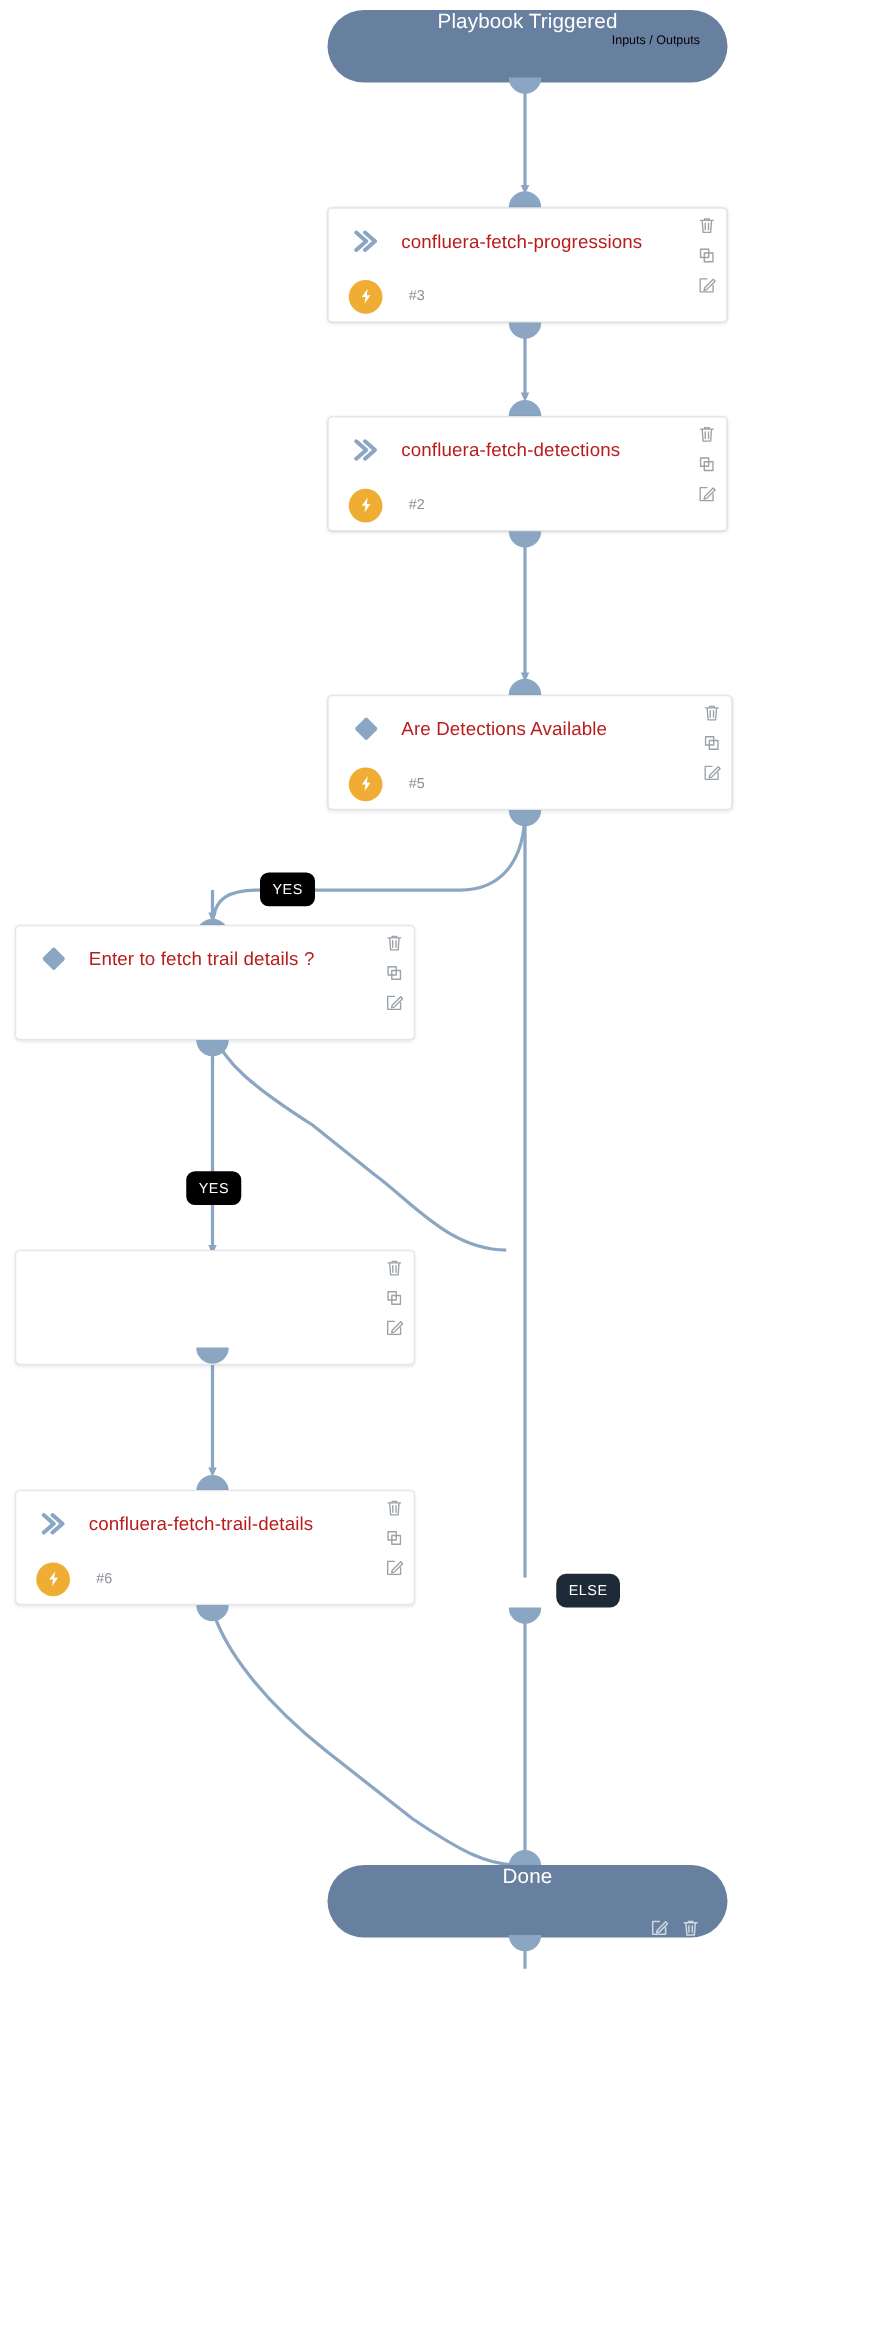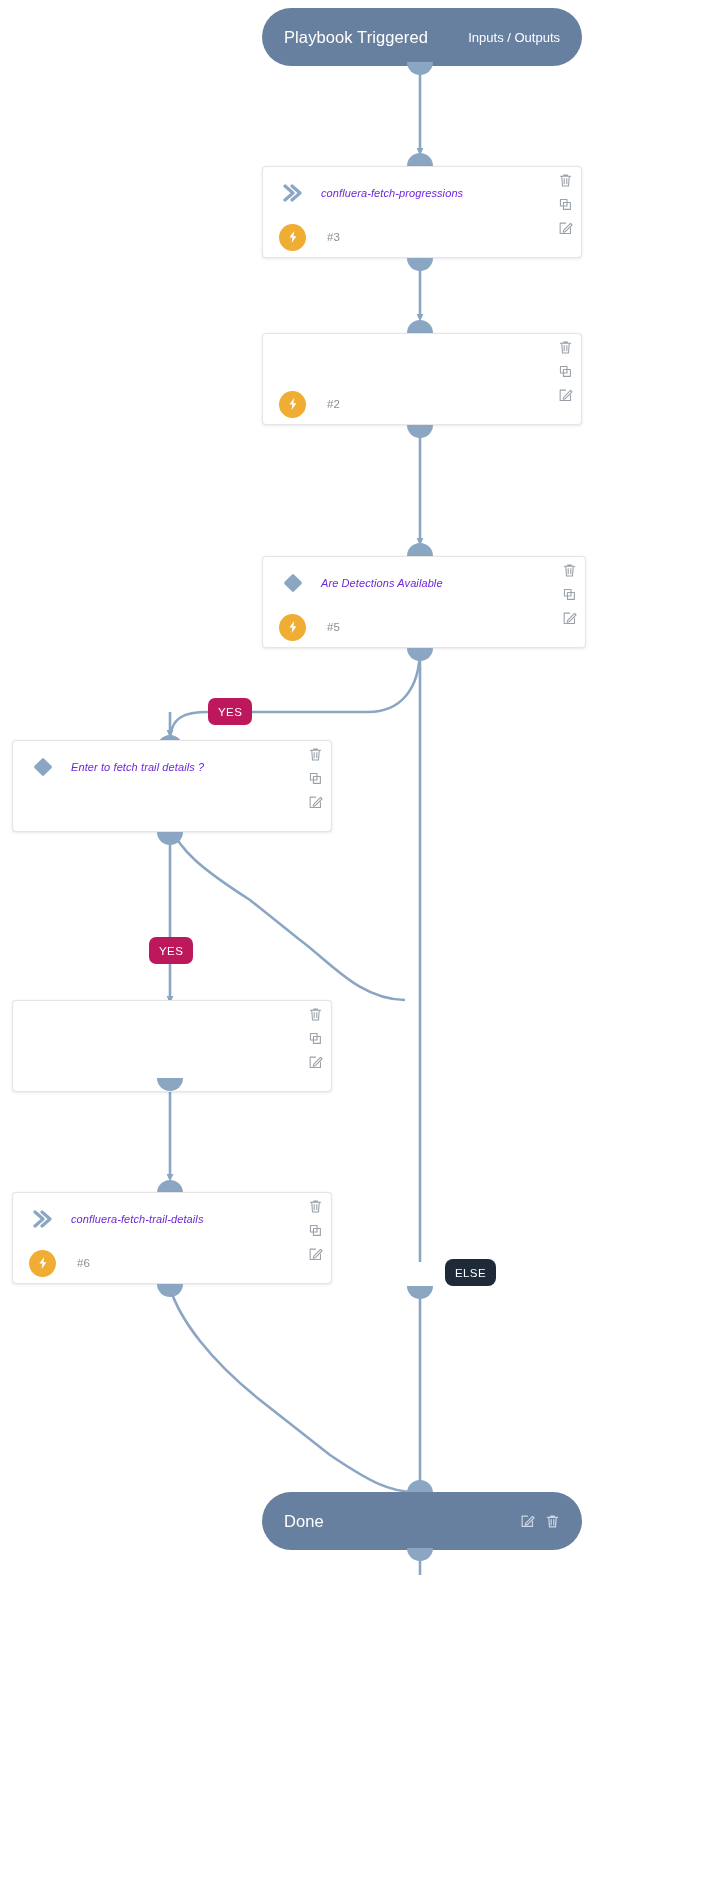--- a/index.html
+++ b/index.html
@@ -31,36 +31,37 @@
   .pill {
     position: absolute;
     box-sizing: border-box;
     height: 58px;
     border-radius: 29px;
     background: #68809f;
     display: flex;
     align-items: center;
     padding: 0 22px;
     color: #ffffff;
+    flex-direction: column;
   }
   .pill .pill-title {
     font-size: 16.5px;
     font-weight: 400;
     letter-spacing: .1px;
     white-space: nowrap;
   }
   .pill .pill-right {
     margin-left: auto;
     display: flex;
     align-items: center;
     gap: 10px;
   }
   .pill .pill-sub {
-    font-size: 13px;
-    color: #ffffff;
+    font-size: 10px;
+    color: #000000;
     white-space: nowrap;
   }
   .pill-icon {
     width: 15px;
     height: 15px;
     display: inline-block;
     opacity: .85;
   }
   .pill-icon svg { display:block; width:100%; height:100%; }
 
@@ -88,26 +89,25 @@
     width: 40px;
     min-width: 40px;
     display: flex;
     align-items: center;
     justify-content: center;
     margin-left: 10px;
   }
   .type-icon svg { display: block; }
 
   .card-title {
-    font-size: 11px;
-    color: #6d28d9;
+    font-size: 15px;
+    color: #b91c1c;
     letter-spacing: .1px;
     white-space: nowrap;
     margin-left: 8px;
-    font-style: italic;
   }
 
   .bolt {
     width: 27px;
     height: 27px;
     min-width: 27px;
     border-radius: 50%;
     background: #f0ad34;
     display: flex;
     align-items: center;
@@ -152,21 +152,21 @@
   .anchor.out { border-radius: 0 0 13px 13px; }
 
   
   .branch {
     position: absolute;
     box-sizing: border-box;
     height: 27px;
     min-width: 42px;
     padding: 0 10px;
     border-radius: 7px;
-    background: #be185d;
+    background: #000000;
     color: #ffffff;
     font-size: 11.5px;
     letter-spacing: .4px;
     display: flex;
     align-items: center;
     justify-content: center;
   }
   .branch.dark { background: #1e2a38; border-radius: 8px; margin-left: 47px; }
 </style>
 </head>
@@ -255,20 +255,29 @@
             <path d="M13.3,7.6 v5.7 h-11 v-11 h5.7" stroke="currentColor" stroke-width="1.15" fill="none" stroke-linecap="round" stroke-linejoin="round"></path>
           <path d="M6.2,9.8 L13.4,2.6 L15,4.2 L7.8,11.4 L5.6,12 z" stroke="currentColor" stroke-width="1.15" fill="none" stroke-linejoin="round"></path>
           </svg>
       </span>
     </div>
   </div>
   <div class="anchor out" style="left:407px; top:258px;"></div>
 
   <div class="anchor in" style="left:407px; top:320px;"></div>
   <div class="card" style="left:262px; top:333px; width:320px;">
+    <div class="card-row top">
+      <span class="type-icon">
+        <svg width="20" height="18" viewBox="0 0 20 18">
+          <path d="M2,2 L10,9 L2,16" stroke="#8aa6c2" stroke-width="3.2" fill="none" stroke-linecap="round" stroke-linejoin="round"></path>
+          <path d="M9,2 L17,9 L9,16" stroke="#8aa6c2" stroke-width="3.2" fill="none" stroke-linecap="round" stroke-linejoin="round"></path>
+        </svg>
+      </span>
+      <span class="card-title">confluera-fetch-detections</span>
+    </div>
     <div class="card-row bottom">
       <span class="bolt">
         <svg width="14" height="14" viewBox="0 0 14 14">
           <path d="M8.2,1 L3.4,7.6 L6.4,7.6 L5.6,13 L10.4,6.2 L7.4,6.2 z" fill="#ffffff"></path>
         </svg>
       </span>
       <span class="card-num">#2</span>
     </div>
     <div class="tools">
       <span class="tool">

